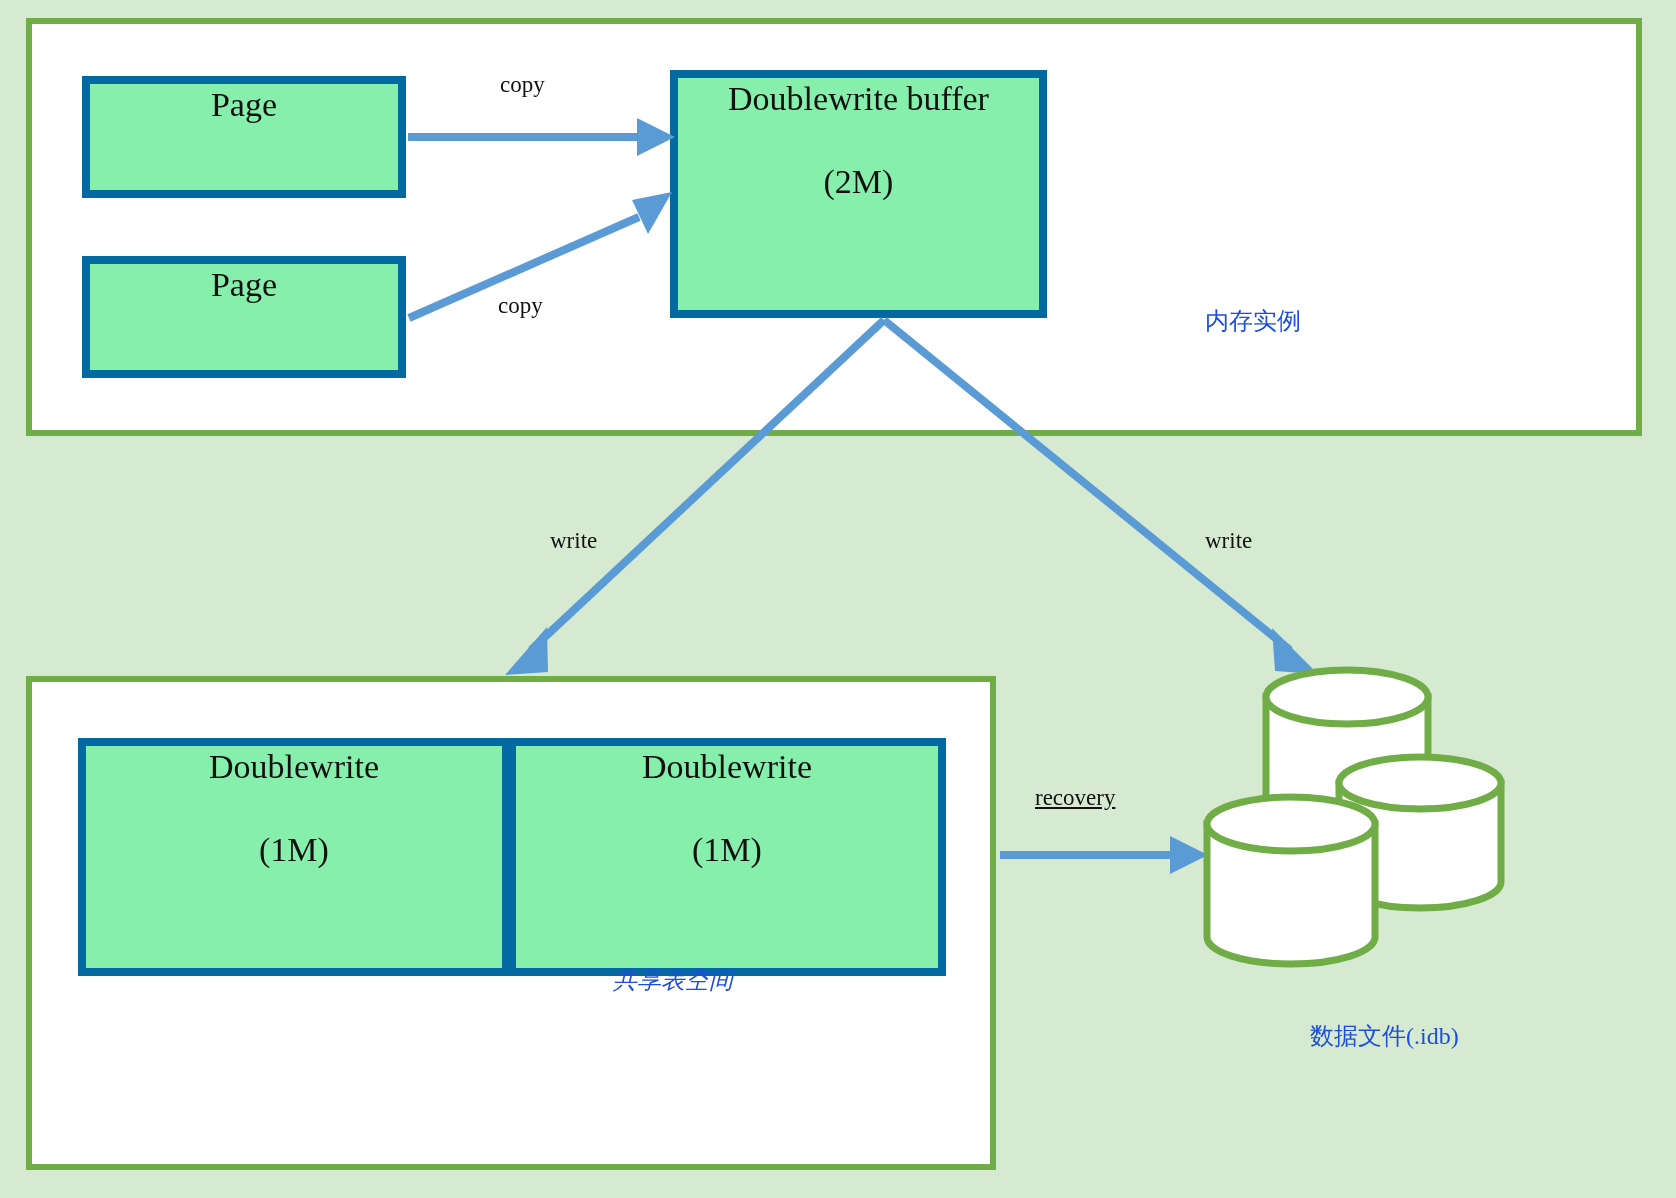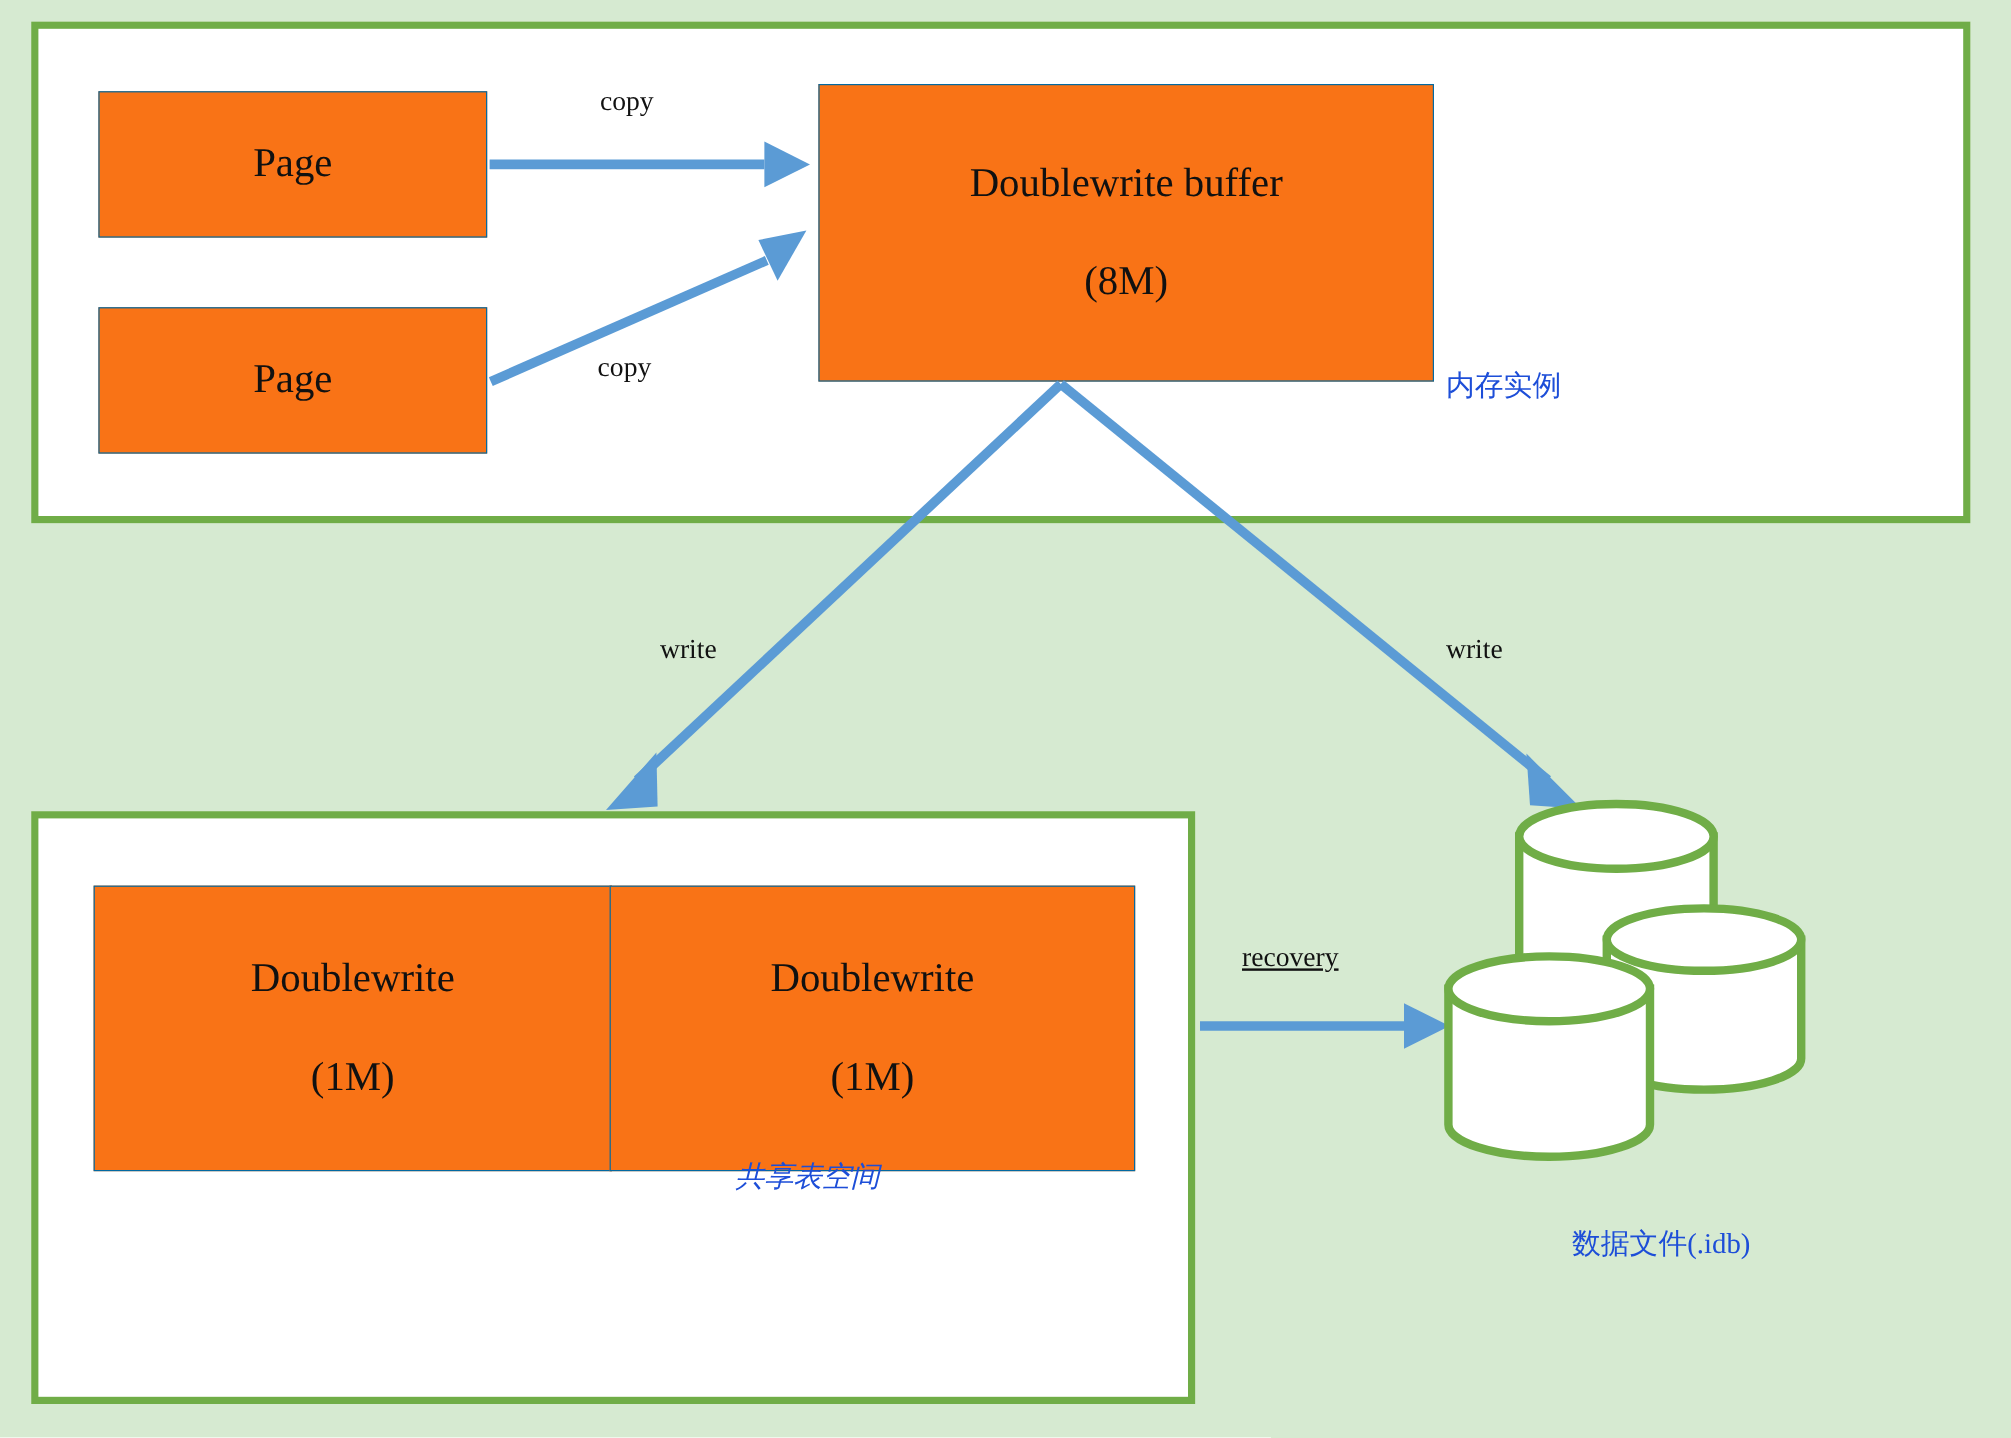--- a/index.html
+++ b/index.html
@@ -18,27 +18,27 @@
 
   
   .box {
     position: absolute;
     background: #ffffff;
     border: 6px solid #70ad47;
     box-sizing: border-box;
   }
   .inner-box {
     position: absolute;
-    background: #f97316;
-    border: 1px solid #0369a1;
+    background: #86efac;
+    border: 8px solid #0369a1;
     box-sizing: border-box;
     display: flex;
     flex-direction: column;
     align-items: center;
-    justify-content: center;
+    justify-content: flex-start;
   }
 
   .box-label {
     color: #111111;
     font-size: 34px;
     line-height: 1.25;
     text-align: center;
     white-space: nowrap;
   }
   .box-label.sub {
@@ -87,23 +87,22 @@
   }
   #page-box-2 {
     left: 82px;
     top: 256px;
     width: 324px;
     height: 122px;
   }
   #dw-buffer-box {
     left: 670px;
     top: 70px;
-    width: 513px;
+    width: 377px;
     height: 248px;
-    margin-left: 12px;
   }
   #memory-region-label {
     left: 1205px;
     top: 305px;
   }
 
   
   #tablespace-region {
     left: 26px;
     top: 676px;
@@ -151,21 +150,21 @@
   <div class="inner-box" id="page-box-1">
     <span class="box-label">Page</span>
   </div>
 
   <div class="inner-box" id="page-box-2">
     <span class="box-label">Page</span>
   </div>
 
   <div class="inner-box" id="dw-buffer-box">
     <span class="box-label">Doublewrite buffer</span>
-    <span class="box-label sub">(8M)</span>
+    <span class="box-label sub">(2M)</span>
   </div>
 
   <div class="region-label" id="memory-region-label">内存实例</div>
 
   <div class="box" id="tablespace-region"></div>
 
   <div class="inner-box" id="dw-file-1">
     <span class="box-label">Doublewrite</span>
     <span class="box-label sub">(1M)</span>
   </div>

